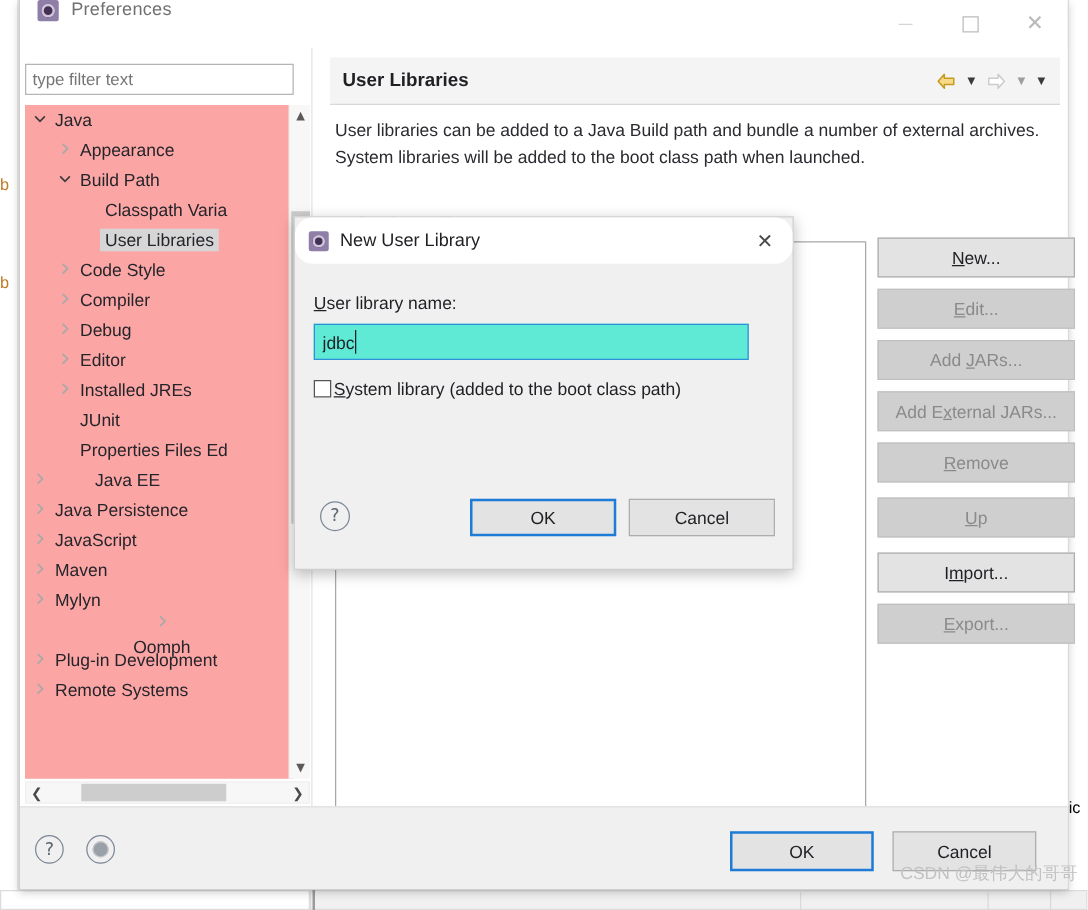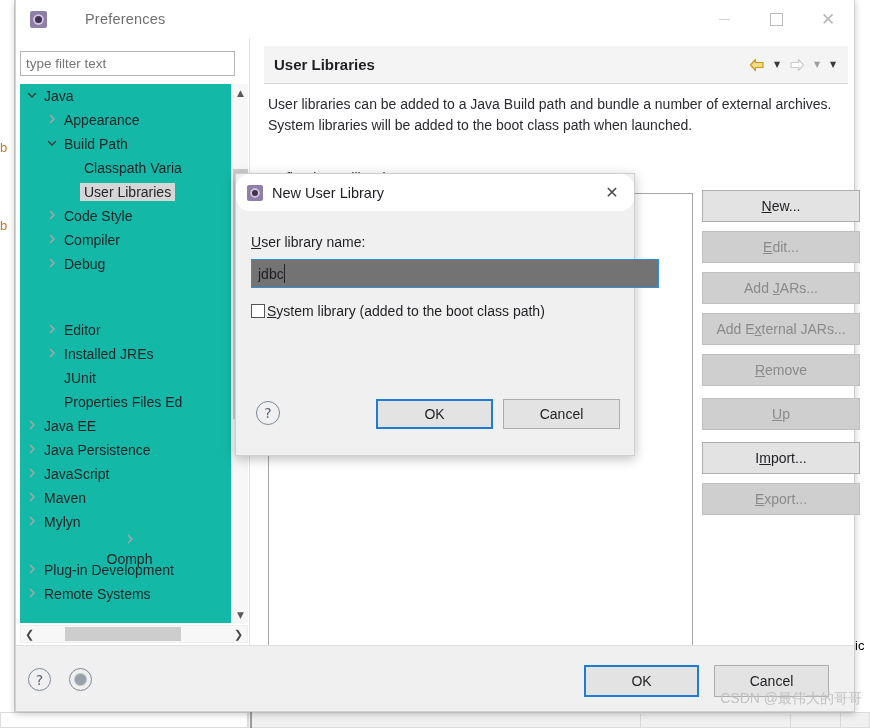--- a/index.html
+++ b/index.html
@@ -34,21 +34,21 @@
     width: 840px; height: 712px;
     background: #ffffff;
     border: 1px solid #d0d0d0;
     border-top: none;
     box-shadow: 0 2px 7px rgba(0,0,0,0.22);
   }
   #prefs-titlebar {
     position: relative;
     height: 38px;
     background: #ffffff;
-    display: flex; align-items: center; gap: 28px;
+    display: flex; 
   }
   .prefs-icon {
     width: 17px; height: 17px;
     margin-left: 14px;
     background: #8f7fa8;
     border-radius: 2px;
     position: relative;
     flex: 0 0 auto;
   }
   .prefs-icon::after {
@@ -106,21 +106,21 @@
     color: #8b8b8b;
     padding: 0 5px;
     font-family: "Liberation Sans", sans-serif;
     outline: none;
   }
   #tree-wrap {
     position: absolute;
     left: 4px; top: 46px;
     width: 215px; bottom: 22px;
     overflow: hidden;
-    background: #14b8a6;
+    background: #fca5a5;
   }
   .tree-item {
     display: flex; align-items: center;
     height: 24px;
     font-size: 14px;
     color: #24252a;
     white-space: nowrap;
   }
   .tree-item .tw {
     width: 16px; flex: 0 0 16px;
@@ -316,23 +316,23 @@
     color: #4a4a4a; font-size: 16px;
     font-family: "DejaVu Sans", sans-serif;
   }
   #modal-body { position: absolute; left: 0; top: 37px; right: 0; bottom: 0; }
   #lib-name-label {
     position: absolute; left: 15px; top: 23px;
     font-size: 14px; color: #1f1f24;
   }
   #lib-name-input {
     position: absolute; left: 15px; top: 48px;
-    width: 408px; height: 29px;
+    width: 348px; height: 29px;
     border: 1px solid #2f8fd9;
-    background: #737373;
+    background: #5eead4;
     font-size: 14px; color: #1f1f24;
     padding: 0 6px;
     font-family: "Liberation Sans", sans-serif;
     outline: none;
   }
   #syslib-row {
     position: absolute; left: 15px; top: 92px;
     display: flex; align-items: center;
     font-size: 14px; color: #1f1f24;
   }
@@ -444,41 +444,41 @@
                   <path d="M3.5 1.5 L7 5 L3.5 8.5" fill="none" stroke="#a8a8a8" stroke-width="1.4" stroke-linecap="round"></path>
                 </svg></span>
               <span class="tree-label">Compiler</span>
             </div>
             <div class="tree-item" style="padding-left: 24px;">
               <span class="tw"><svg width="10" height="10" viewBox="0 0 10 10">
                   <path d="M3.5 1.5 L7 5 L3.5 8.5" fill="none" stroke="#a8a8a8" stroke-width="1.4" stroke-linecap="round"></path>
                 </svg></span>
               <span class="tree-label">Debug</span>
             </div>
-            <div class="tree-item" style="padding-left: 24px; margin-top: 42px;">
+            <div class="tree-item" style="padding-left: 24px;">
               <span class="tw"><svg width="10" height="10" viewBox="0 0 10 10">
                   <path d="M3.5 1.5 L7 5 L3.5 8.5" fill="none" stroke="#a8a8a8" stroke-width="1.4" stroke-linecap="round"></path>
                 </svg></span>
               <span class="tree-label">Editor</span>
             </div>
             <div class="tree-item" style="padding-left: 24px;">
               <span class="tw"><svg width="10" height="10" viewBox="0 0 10 10">
                   <path d="M3.5 1.5 L7 5 L3.5 8.5" fill="none" stroke="#a8a8a8" stroke-width="1.4" stroke-linecap="round"></path>
                 </svg></span>
               <span class="tree-label">Installed JREs</span>
             </div>
             <div class="tree-item" style="padding-left: 24px;">
               <span class="tw"></span>
               <span class="tree-label">JUnit</span>
             </div>
             <div class="tree-item" style="padding-left: 24px;">
               <span class="tw"></span>
               <span class="tree-label">Properties Files Ed</span>
             </div>
-            <div class="tree-item" style="padding-left: 4px;">
+            <div class="tree-item" style="padding-left: 4px; gap: 32px;">
               <span class="tw"><svg width="10" height="10" viewBox="0 0 10 10">
                   <path d="M3.5 1.5 L7 5 L3.5 8.5" fill="none" stroke="#a8a8a8" stroke-width="1.4" stroke-linecap="round"></path>
                 </svg></span>
               <span class="tree-label">Java EE</span>
             </div>
             <div class="tree-item" style="padding-left: 4px;">
               <span class="tw"><svg width="10" height="10" viewBox="0 0 10 10">
                   <path d="M3.5 1.5 L7 5 L3.5 8.5" fill="none" stroke="#a8a8a8" stroke-width="1.4" stroke-linecap="round"></path>
                 </svg></span>
               <span class="tree-label">Java Persistence</span>

